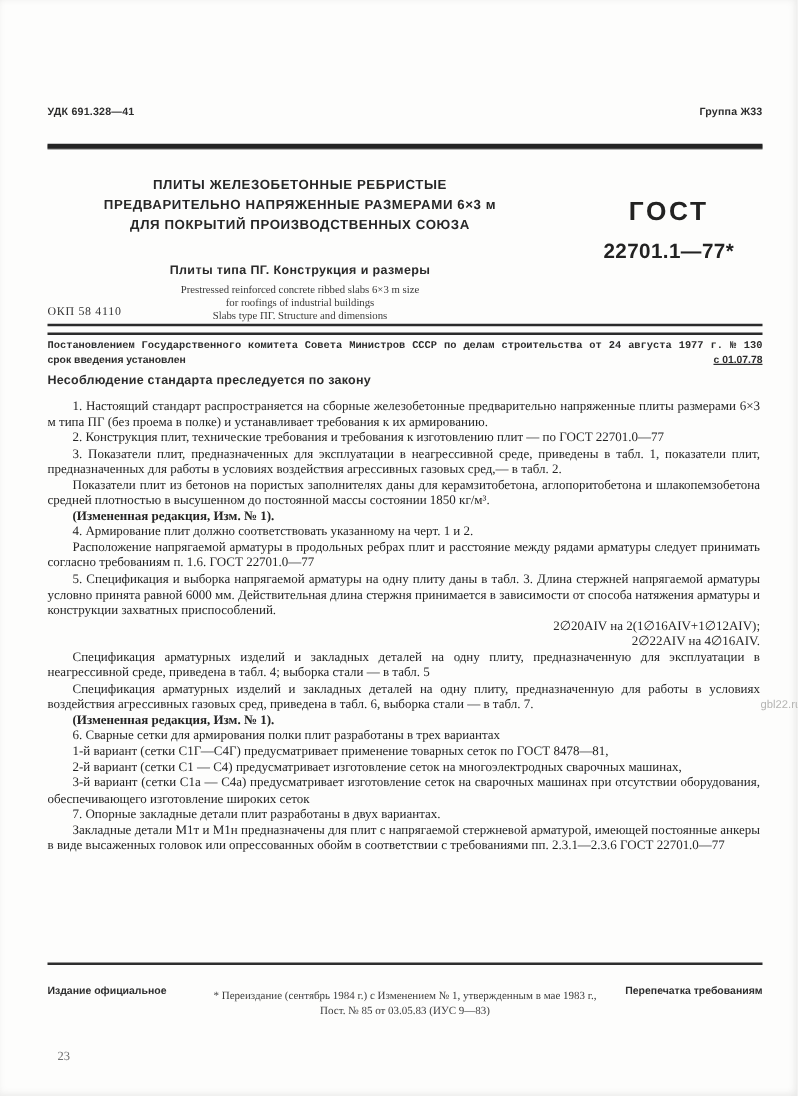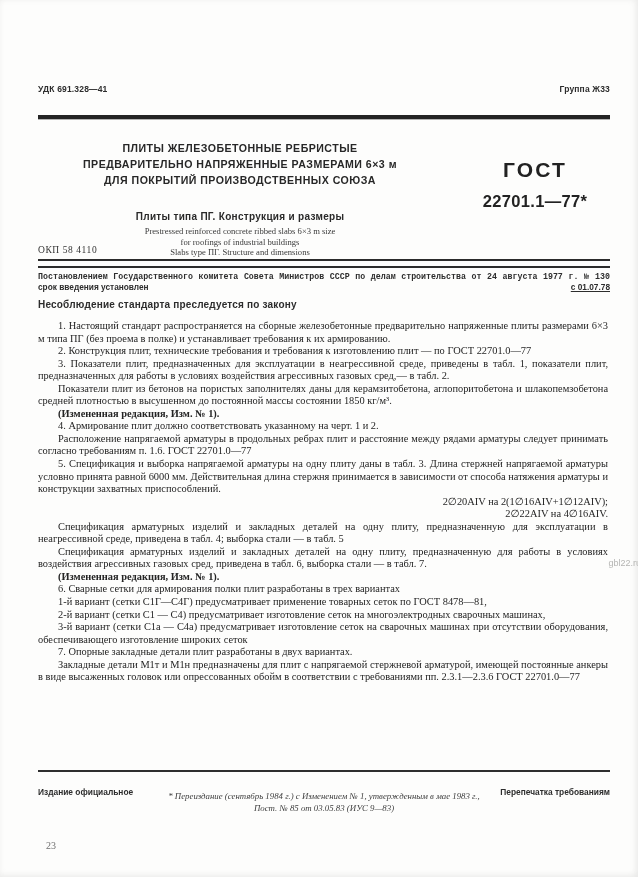--- a/index.html
+++ b/index.html
@@ -102,21 +102,21 @@
     border-top:2px solid #2e2e2e;
   }
   .footer-row{
     position:absolute;left:38px;right:28px;top:777px;
     display:flex;justify-content:space-between;
     font-family:"Liberation Sans", sans-serif;
     font-weight:bold;font-size:8.4px;color:#2d2d2d;margin-top:10px;
   }
   .footnote{
     position:absolute;left:60px;right:50px;top:790px;
-    text-align:center;font-style:italic;
+    text-align:center;
     font-size:8.8px;line-height:12px;color:#3c3c3c;
   }
   .page-number{
     position:absolute;left:46px;top:840px;
     font-size:10px;color:#6e6e6e;
   }
   .watermark{
     position:absolute;right:-3px;top:558px;
     font-family:"Liberation Sans", sans-serif;
     font-size:9px;color:#b5b5b3;

